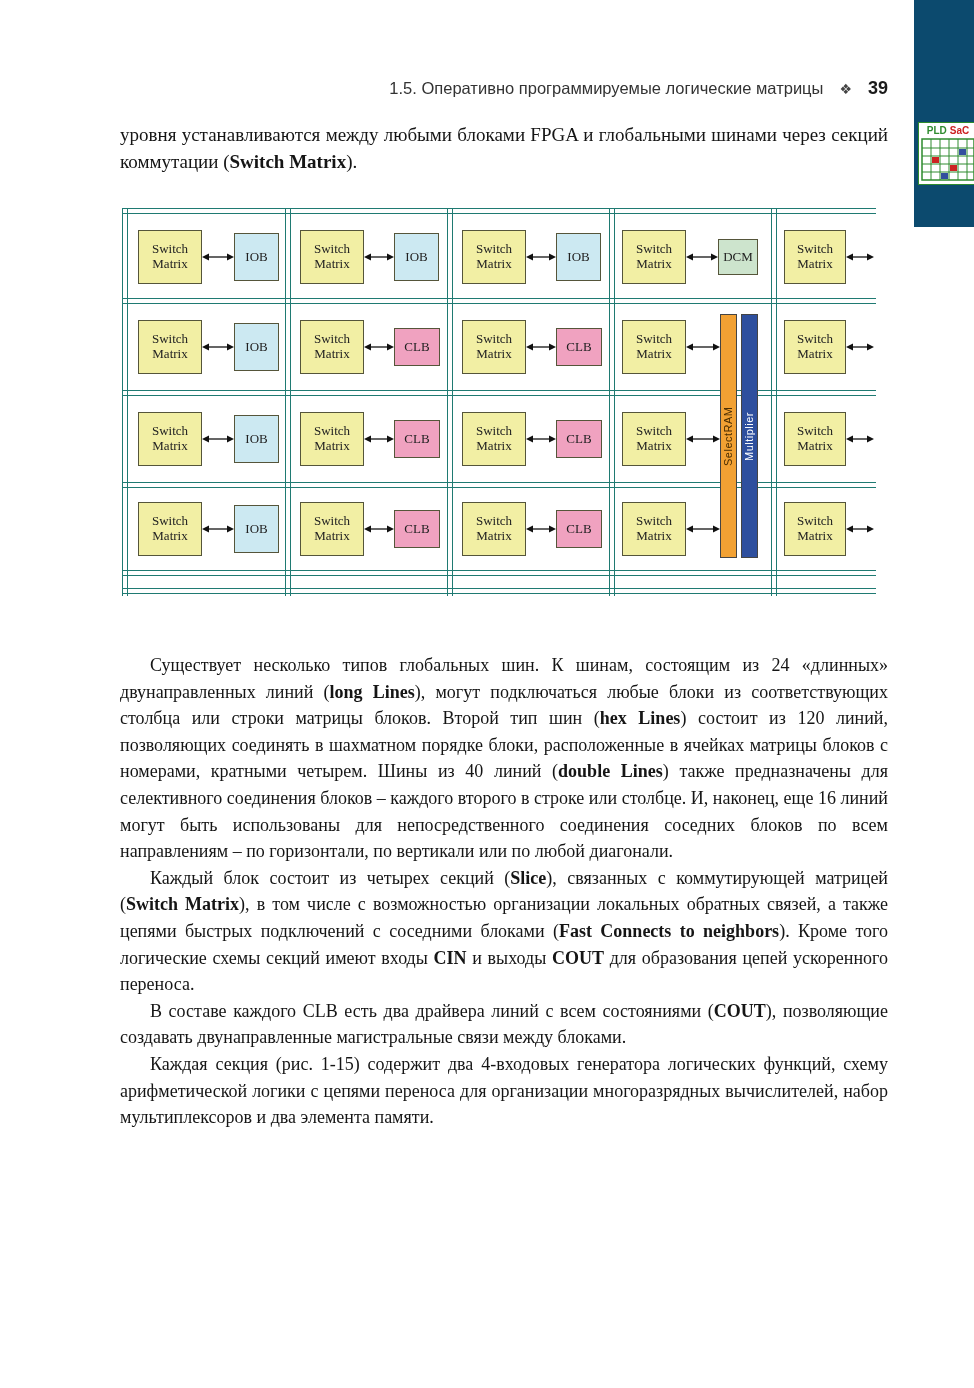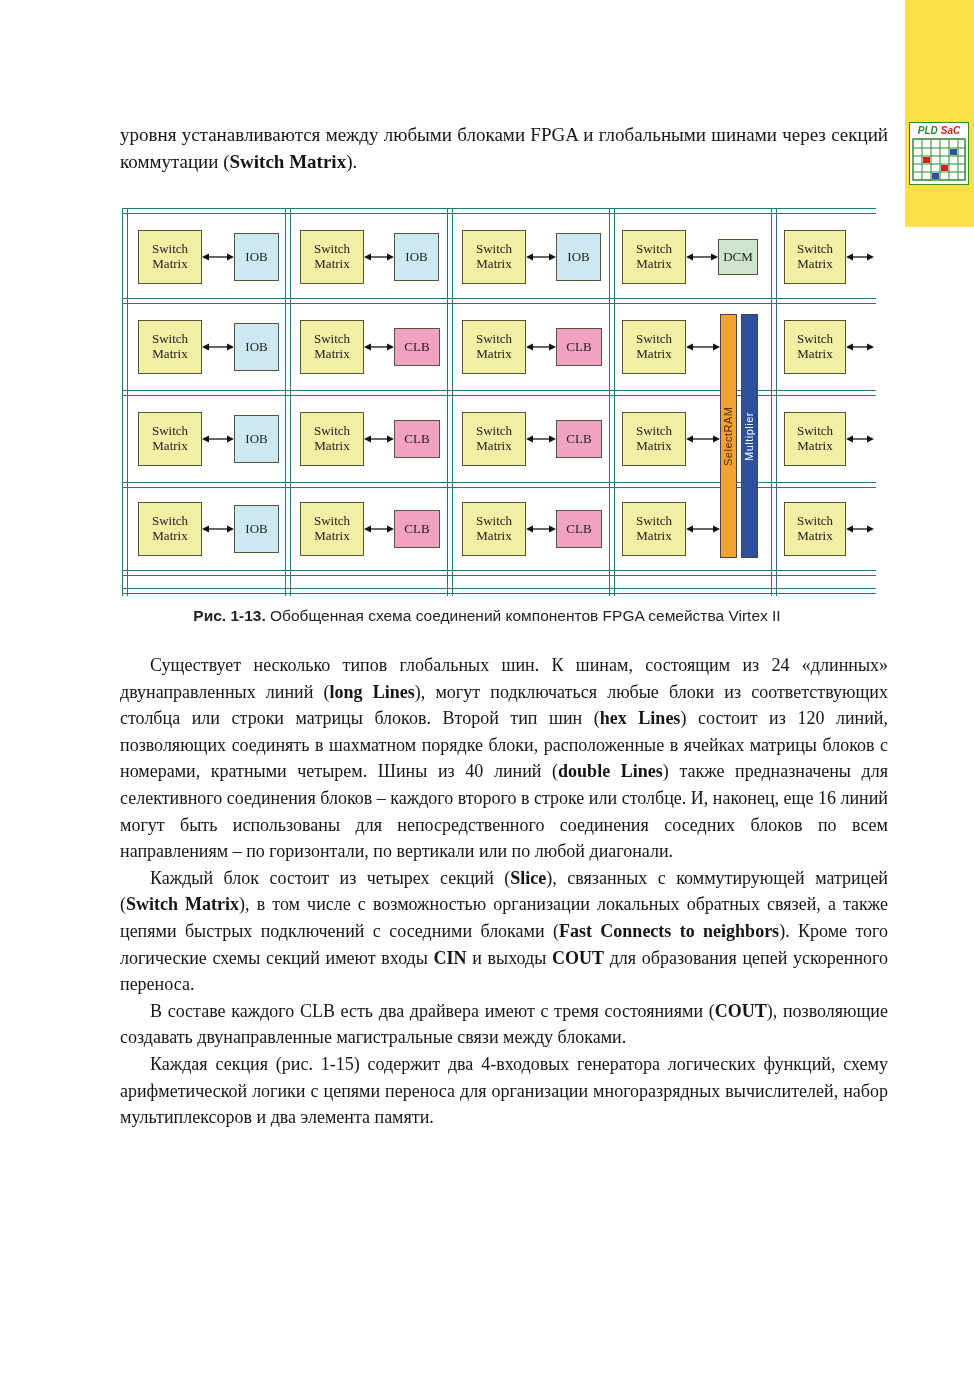--- a/index.html
+++ b/index.html
@@ -2,21 +2,21 @@
 <html><head>
 <meta charset="utf-8">
 <style>
   html,body{margin:0;padding:0;background:#e8e8e8;}
   .page{
     position:relative;width:974px;height:1388px;margin:0 auto;
     background:#ffffff;overflow:hidden;
     font-family:"Liberation Serif",serif;color:#151515;
   }
   
-  .side-strip{position:absolute;right:0;top:0;width:69px;height:227px;background:#fde047;font-style:italic;}
+  .side-strip{position:absolute;right:0;top:0;width:60px;height:227px;background:#0c4a6e;}
   .logo-box{position:absolute;left:4px;top:122px;width:60px;height:63px;background:#ffffff;
     border:1px solid #2e8b2e;box-sizing:border-box;padding:2px 1px 1px 1px;}
   .logo-title{font-family:"Liberation Sans",sans-serif;font-weight:bold;font-size:10px;
     text-align:center;line-height:11px;white-space:nowrap;}
   .logo-pld{color:#2e8b2e;}
   .logo-sac{color:#cc2222;margin-left:3px;}
   
   .running-head{position:absolute;top:78px;left:120px;width:768px;text-align:right;
     font-family:"Liberation Sans",sans-serif;font-size:16.5px;color:#333;white-space:nowrap;}
   .running-head .diamond{margin-left:16px;font-size:14px;color:#444;}
@@ -65,20 +65,23 @@
         <line x1="1" y1="26" x2="53" y2="26" stroke="#2e8b2e" stroke-width="1"></line>
         <line x1="1" y1="34" x2="53" y2="34" stroke="#2e8b2e" stroke-width="1"></line>
         <rect x="11" y="19" width="7" height="6" fill="#cc2222"></rect>
         <rect x="29" y="27" width="7" height="6" fill="#cc2222"></rect>
         <rect x="38" y="11" width="7" height="6" fill="#334f9e"></rect>
         <rect x="20" y="35" width="7" height="6" fill="#334f9e"></rect>
       </svg>
     </div>
   </div>
 
+  <div class="running-head">
+    <span>1.5. Оперативно программируемые логические матрицы</span><span class="diamond">❖</span><span class="pageno">39</span>
+  </div>
 
   <div class="intro"><span>уровня устанавливаются между любыми блоками FPGA и глобальными шинами через секций коммутации (</span><span class="bold">Switch Matrix</span><span>).</span></div>
 
   <div class="figure">
       <svg width="754" height="390" style="position: absolute; left: 0px; top: 0px;">
         <line x1="0.5" y1="0" x2="0.5" y2="388" stroke="#1f7a72" stroke-width="1"></line>
         <line x1="5.5" y1="0" x2="5.5" y2="388" stroke="#1f7a72" stroke-width="1"></line>
         <line x1="163.5" y1="0" x2="163.5" y2="388" stroke="#1f7a72" stroke-width="1"></line>
         <line x1="168.5" y1="0" x2="168.5" y2="388" stroke="#1f7a72" stroke-width="1"></line>
         <line x1="325.5" y1="0" x2="325.5" y2="388" stroke="#1f7a72" stroke-width="1"></line>
@@ -190,24 +193,21 @@
       <div class="dg-box" style="left: 178px; top: 294px; width: 64px; height: 54px; background: rgb(242, 239, 164);">Switch Matrix</div>
       <div class="dg-box" style="left: 272px; top: 302px; width: 46px; height: 38px; background: rgb(240, 162, 192);">CLB</div>
       <div class="dg-box" style="left: 340px; top: 294px; width: 64px; height: 54px; background: rgb(242, 239, 164);">Switch Matrix</div>
       <div class="dg-box" style="left: 434px; top: 302px; width: 46px; height: 38px; background: rgb(240, 162, 192);">CLB</div>
       <div class="dg-box" style="left: 500px; top: 294px; width: 64px; height: 54px; background: rgb(242, 239, 164);">Switch Matrix</div>
       <div class="dg-box" style="left: 662px; top: 294px; width: 62px; height: 54px; background: rgb(242, 239, 164);">Switch Matrix</div>
       <div class="dg-box dg-vert" style="left: 598px; top: 106px; width: 17px; height: 244px; background: rgb(242, 161, 51); color: rgb(74, 45, 0); font-size: 11px;">SelectRAM</div>
       <div class="dg-box dg-vert" style="left: 619px; top: 106px; width: 17px; height: 244px; background: rgb(46, 79, 158); color: rgb(255, 255, 255); font-size: 11px;">Multiplier</div>
     </div>
 
-  <div class="caption">
-    <span class="cap-bold">Рис. 1-13.</span><span> Обобщенная схема соединений компонентов FPGA семейства Virtex II</span>
-  </div>
 
   <div class="body">
       <p><span>Существует несколько типов глобальных шин. К шинам, состоящим из 24 «длинных» двунаправленных линий (</span><span class="bold">long Lines</span><span>), могут подключаться любые блоки из соответствующих столбца или строки матрицы блоков. Второй тип шин (</span><span class="bold">hex Lines</span><span>) состоит из 120 линий, позволяющих соединять в шахматном порядке блоки, расположенные в ячейках матрицы блоков с номерами, кратными четырем. Шины из 40 линий (</span><span class="bold">double Lines</span><span>) также предназначены для селективного соединения блоков – каждого второго в строке или столбце. И, наконец, еще 16 линий могут быть использованы для непосредственного соединения соседних блоков по всем направлениям – по горизонтали, по вертикали или по любой диагонали.</span></p>
       <p><span>Каждый блок состоит из четырех секций (</span><span class="bold">Slice</span><span>), связанных с коммутирующей матрицей (</span><span class="bold">Switch Matrix</span><span>), в том числе с возможностью организации локальных обратных связей, а также цепями быстрых подключений с соседними блоками (</span><span class="bold">Fast Connects to neighbors</span><span>). Кроме того логические схемы секций имеют входы </span><span class="bold">CIN</span><span> и выходы </span><span class="bold">COUT</span><span> для образования цепей ускоренного переноса.</span></p>
-      <p><span>В составе каждого CLB есть два драйвера имеют с тремя состояниями (</span><span class="bold">COUT</span><span>), позволяющие создавать двунаправленные магистральные связи между блоками.</span></p>
+      <p><span>В составе каждого CLB есть два драйвера линий с всем состояниями (</span><span class="bold">COUT</span><span>), позволяющие создавать двунаправленные магистральные связи между блоками.</span></p>
       <p><span>Каждая секция (рис. 1-15) содержит два 4-входовых генератора логических функций, схему арифметической логики с цепями переноса для организации многоразрядных вычислителей, набор мультиплексоров и два элемента памяти.</span></p>
     </div>
 
 </div>
 
 </body></html>

